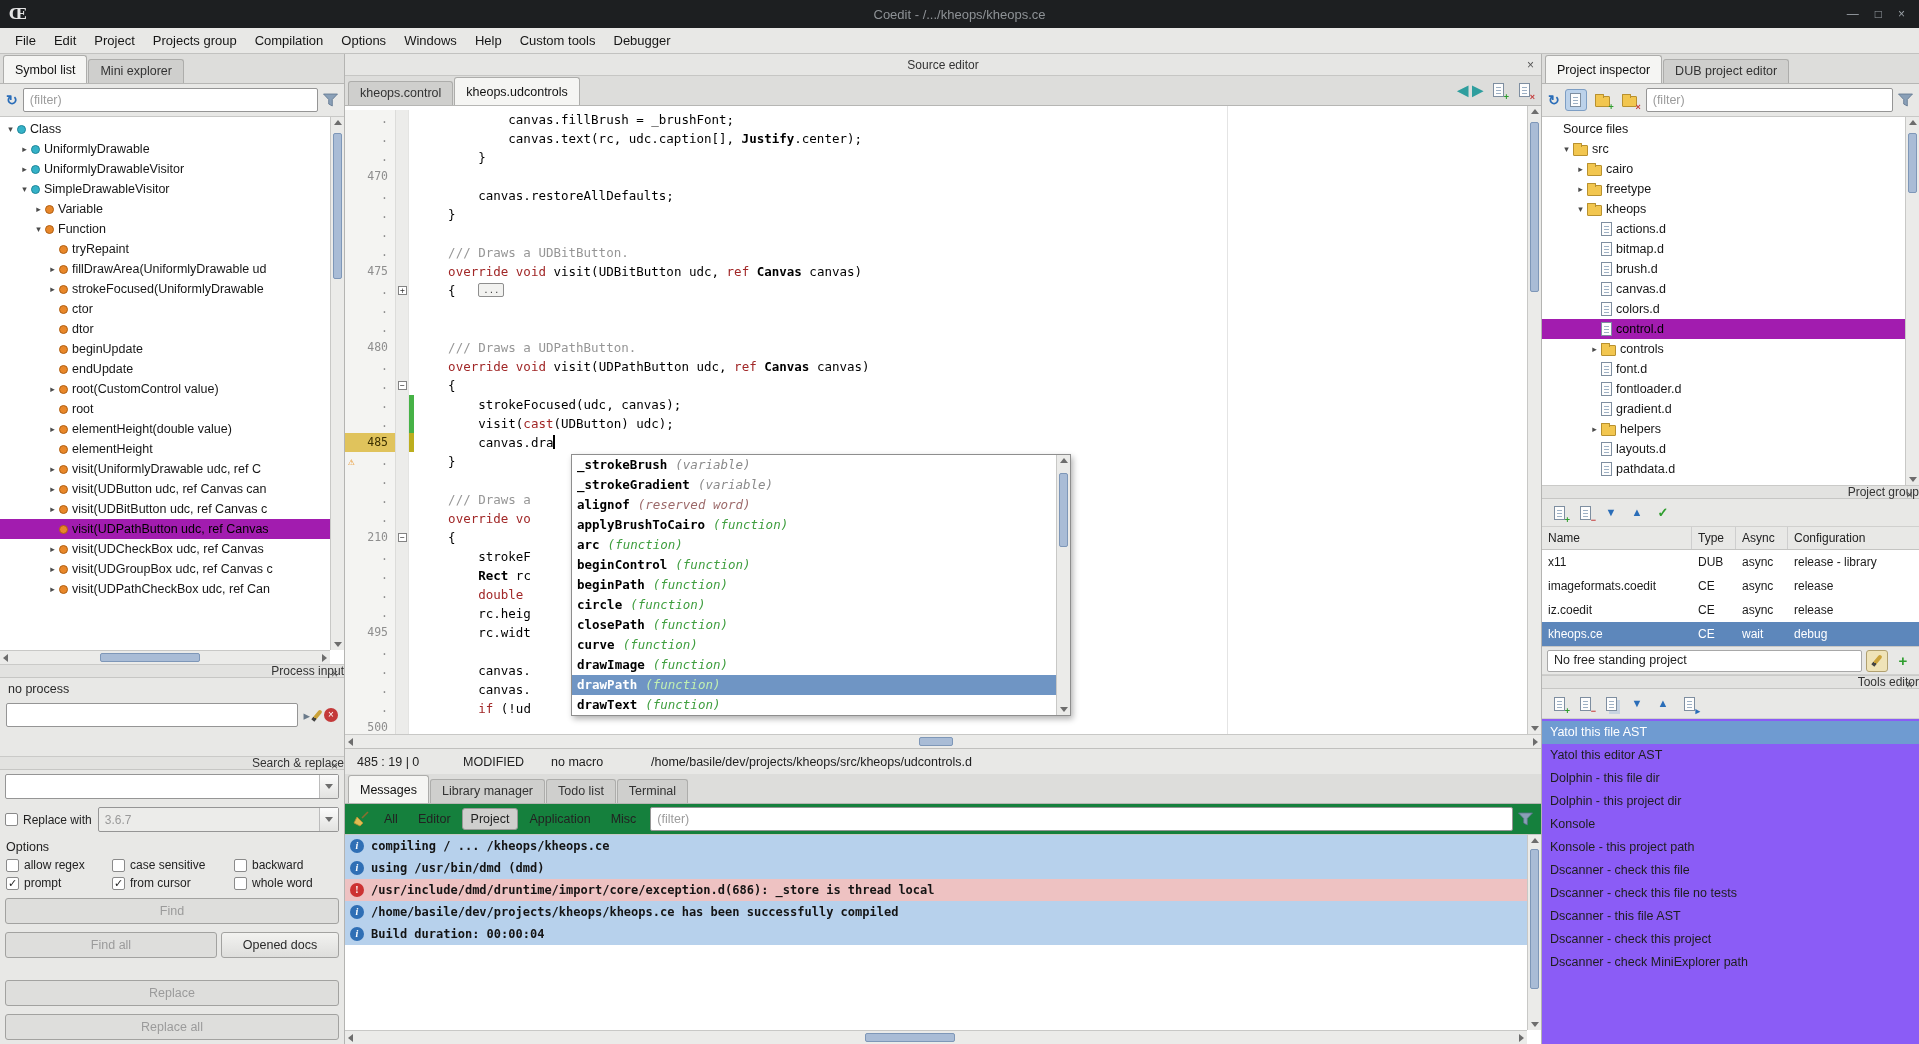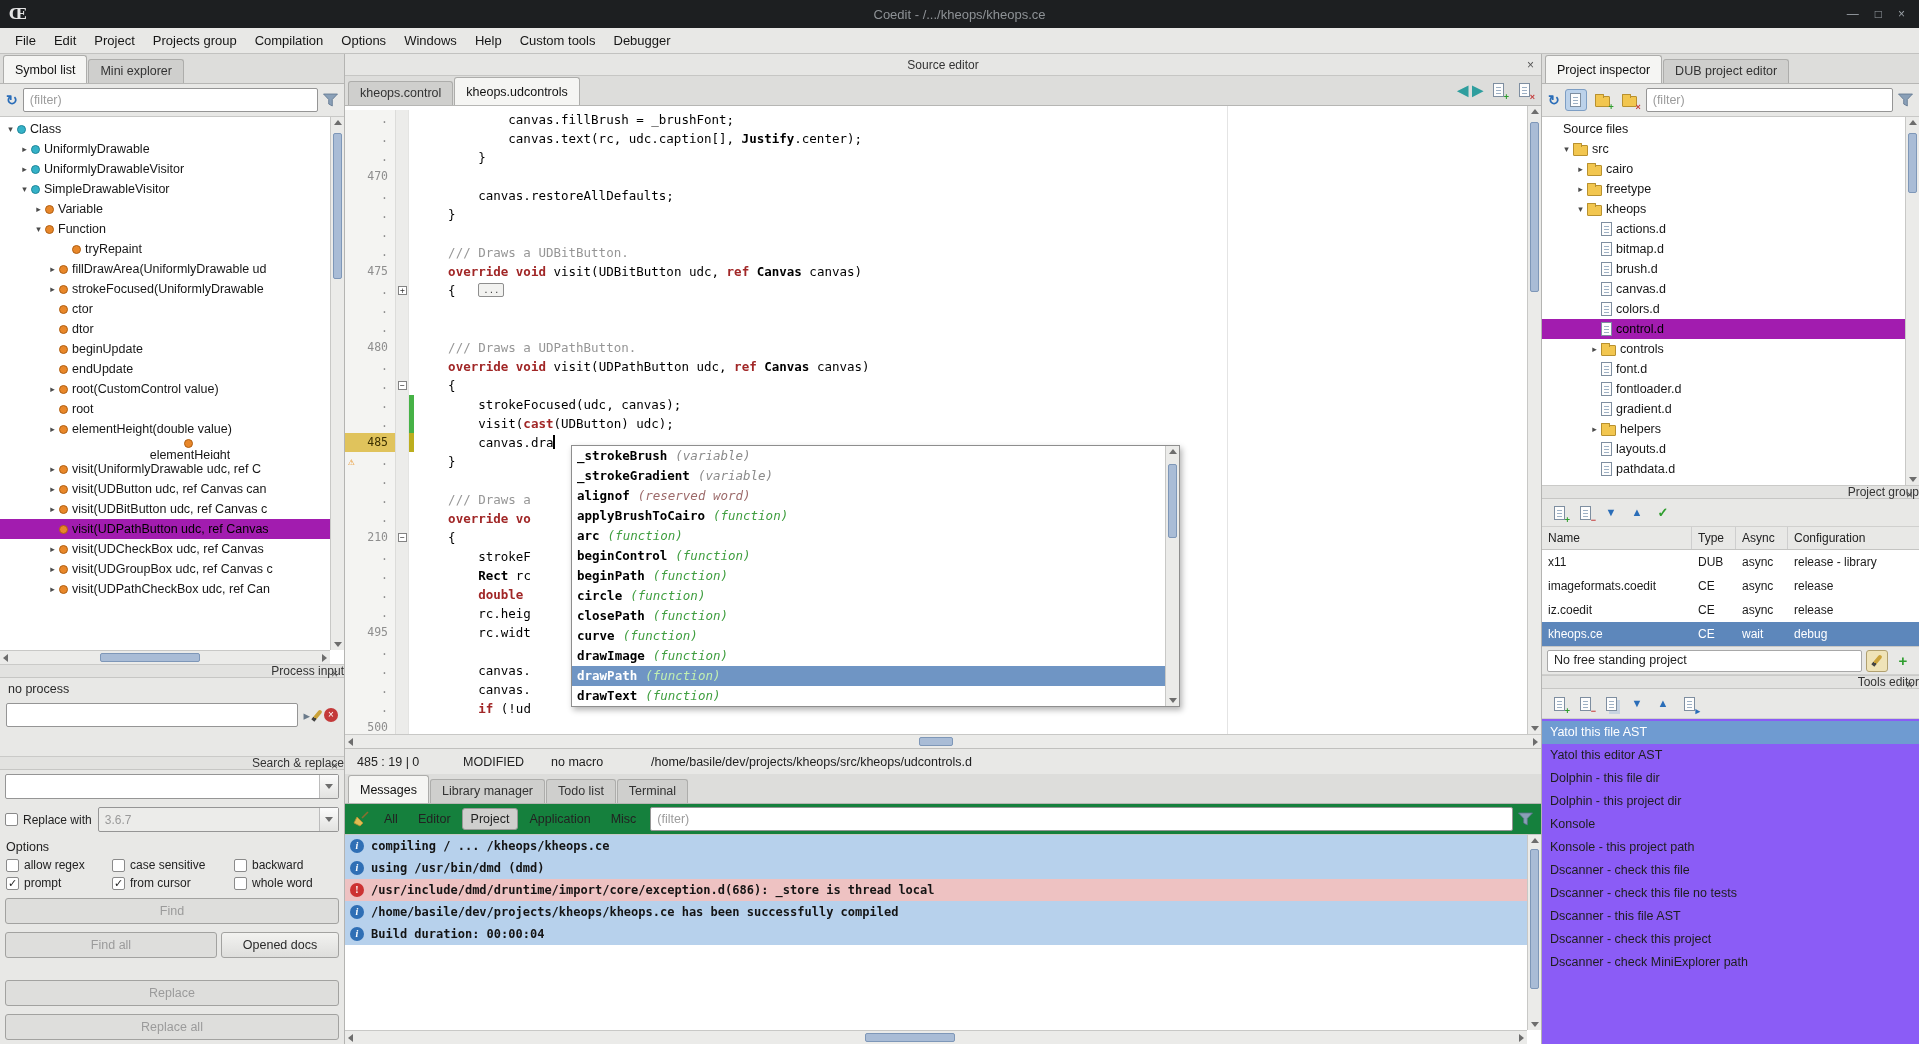--- a/index.html
+++ b/index.html
@@ -96,28 +96,28 @@
 .code-row{display:flex;height:19px;line-height:19px}
 .gut-num{width:50px;text-align:right;padding-right:7px;color:#8e8e8e;background:#f4f4f2;font-size:11.5px;position:relative;flex:none}
 .gut-num.numhl{background:#e0c35c;color:#3c3000}
 .gut-warn{position:absolute;left:3px;top:0;color:#e89020;font-size:11px}
 .gut-fold{width:14px;background:#ececea;border-left:1px solid #dcdcda;border-right:1px solid #e4e4e2;position:relative;flex:none}
 .fold-box{position:absolute;left:2px;top:5px;width:9px;height:9px;background:#fff;border:1px solid #838383;font-size:8px;line-height:7px;text-align:center;color:#333}
 .gut-bar{width:5px;flex:none}
 .gut-bar.g{background:#46b246}
 .gut-bar.y{background:#bcae1e}
 .code-text{white-space:pre;padding-left:4px;color:#000}
-.tok-k{color:#a12727;font-weight:bold}
+.tok-k{color:#a12727;font-weight:normal}
 .tok-t{font-weight:bold;color:#000}
 .tok-c{color:#969696}
 .seg-fold{display:inline-block;border:1px solid #8e8e8e;border-radius:2px;padding:0 4px;font-size:9px;line-height:12px;vertical-align:2px;color:#444;background:#f2f2f0}
 .caret{display:inline-block;width:2px;height:14px;background:#000;vertical-align:-2px}
 .margin-line{position:absolute;top:0;bottom:0;left:882px;width:1px;background:#e4e4e4}
 
-.completion{position:absolute;left:226px;top:339px;width:609px;height:262px;background:#fff;border:1px solid #8e8e8e;box-shadow:2px 3px 6px rgba(0,0,0,.3);z-index:6}
+.completion{position:absolute;left:226px;top:348px;width:500px;height:262px;background:#fff;border:1px solid #8e8e8e;box-shadow:2px 3px 6px rgba(0,0,0,.3);z-index:6}
 .comp-list{position:absolute;inset:0 14px 0 0;overflow:hidden}
 .comp-row{height:20px;line-height:20px;display:flex;padding-left:5px;font-size:12.5px;white-space:nowrap}
 .comp-name{font-weight:bold;font-family:"DejaVu Sans Mono",monospace;color:#000}
 .comp-kind{font-style:italic;margin-left:8px;font-family:"DejaVu Sans Mono",monospace}
 .kind-variable{color:#8a8a8a}
 .kind-reserved{color:#9c6a6a}
 .kind-function{color:#3f9e3f}
 .comp-row.sel{background:#6f95c4}
 .comp-row.sel .comp-name{color:#fff}
 .comp-row.sel .kind-function{color:#c2f0b2}
@@ -234,21 +234,21 @@
             <div class="tree-row" style="padding-left: 32px;">
               <span class="tree-arrow">▸</span>
               <span class="sym-dot sym-var"></span>
               <span class="tree-label">Variable</span>
             </div>
             <div class="tree-row" style="padding-left: 32px;">
               <span class="tree-arrow">▾</span>
               <span class="sym-dot sym-func"></span>
               <span class="tree-label">Function</span>
             </div>
-            <div class="tree-row" style="padding-left: 46px; margin-left: 13px;">
+            <div class="tree-row" style="padding-left: 46px;">
               <span class="tree-arrow"></span>
               <span class="sym-dot sym-func"></span>
               <span class="tree-label">tryRepaint</span>
             </div>
             <div class="tree-row" style="padding-left: 46px;">
               <span class="tree-arrow">▸</span>
               <span class="sym-dot sym-func"></span>
               <span class="tree-label">fillDrawArea(UniformlyDrawable ud</span>
             </div>
             <div class="tree-row" style="padding-left: 46px;">
@@ -284,21 +284,21 @@
             <div class="tree-row" style="padding-left: 46px;">
               <span class="tree-arrow"></span>
               <span class="sym-dot sym-func"></span>
               <span class="tree-label">root</span>
             </div>
             <div class="tree-row" style="padding-left: 46px;">
               <span class="tree-arrow">▸</span>
               <span class="sym-dot sym-func"></span>
               <span class="tree-label">elementHeight(double value)</span>
             </div>
-            <div class="tree-row" style="padding-left: 46px; flex-direction: column;">
+            <div class="tree-row" style="padding-left: 46px;">
               <span class="tree-arrow"></span>
               <span class="sym-dot sym-func"></span>
               <span class="tree-label">elementHeight</span>
             </div>
             <div class="tree-row" style="padding-left: 46px;">
               <span class="tree-arrow">▸</span>
               <span class="sym-dot sym-func"></span>
               <span class="tree-label">visit(UniformlyDrawable udc, ref C</span>
             </div>
             <div class="tree-row" style="padding-left: 46px;">

